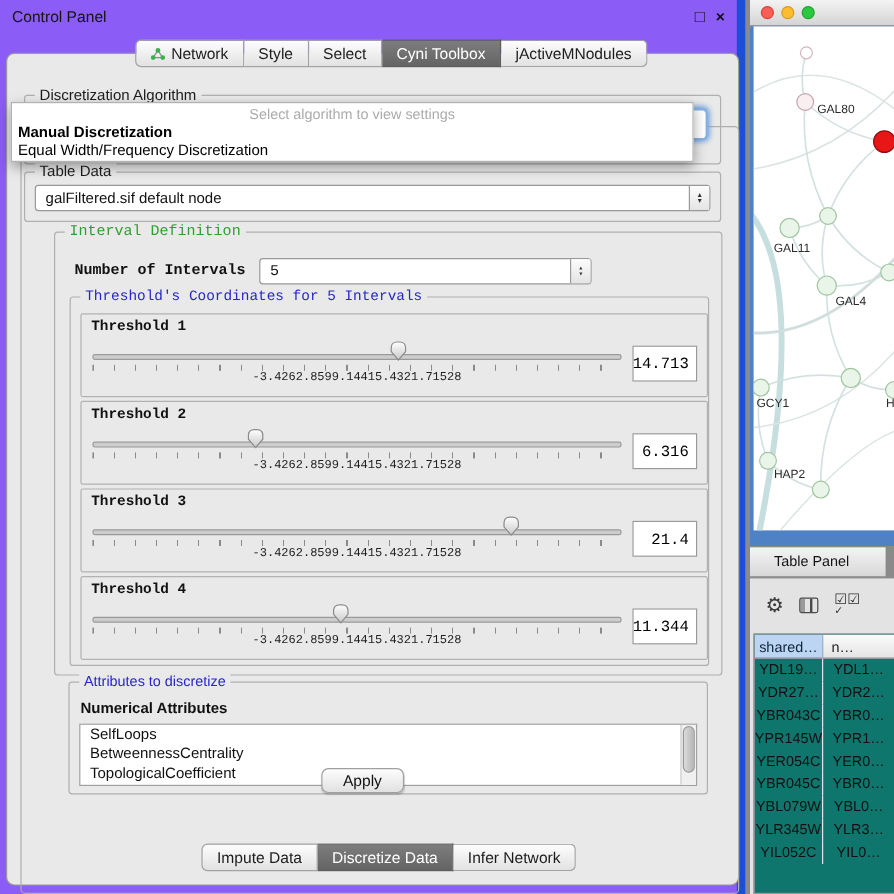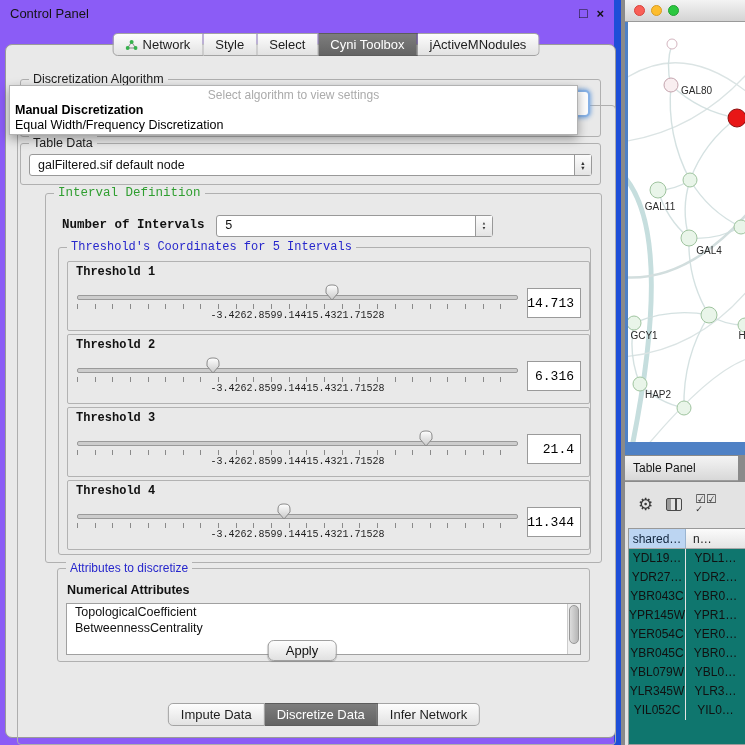--- a/index.html
+++ b/index.html
@@ -115,21 +115,21 @@
   .edge-thick { fill:none; stroke:#c6dede; stroke-width:5; }
   .edge-mid   { fill:none; stroke:#d2dede; stroke-width:2.5; }
   .edge-thin  { fill:none; stroke:#dbe4e4; stroke-width:1.3; }
   .net-edge   { fill:none; stroke:#cfdede; stroke-width:1.4; opacity:.9; }
   .net-label  { font-size:10px; fill:#2a2a2a; font-family:"Liberation Sans",sans-serif; }
 
   
   .table-bar { position:absolute; left:625px; top:455px; width:113px; height:26px;
                background:linear-gradient(#f4f4f4,#d8d8d8); border-top:1px solid #8a8a8a;
                border-bottom:1px solid #9b9b9b; display:flex; align-items:center;
-               padding-left:8px; font-size:12px; color:#141414; }
+               padding-left:20px; font-size:12px; color:#141414; }
   .table-window { position:absolute; left:625px; top:482px; width:120px; height:263px;
                   background:#e3e3e3; }
   .tw-toolbar { height:44px; display:flex; align-items:center; gap:13px; padding-left:13px; }
   .gear { font-size:17px; color:#3a3a3a; line-height:1; cursor:default; }
   .cols-icon { width:16px; height:13px; border:1.5px solid #4a4a4a; border-radius:2px;
                position:relative; background:linear-gradient(to right,#9a9a9a 0 4px,transparent 4px); }
   .cols-icon::after { content:""; position:absolute; left:8px; top:0; bottom:0;
                       width:1.5px; background:#4a4a4a; }
   .check-cluster { position:relative; font-size:12px; color:#333; line-height:10px; }
   .check-cluster .sub { font-size:9px; display:block; }
@@ -330,22 +330,23 @@
           </div>
         </div>
 
       </div>
     </div>
 
     <div class="group attr-group">
       <span class="group-legend legend-blue">Attributes to discretize</span>
       <span class="attr-title">Numerical Attributes</span>
       <div class="attr-list">
+        <div class="attr-item">SelfLoops</div>
+        <div class="attr-item">BetweennessCentrality</div>
         <div class="attr-item">TopologicalCoefficient</div>
-        <div class="attr-item">BetweennessCentrality</div>
         <div class="attr-scrollbar">
           <div class="attr-scroll-thumb"></div>
         </div>
       </div>
     </div>
 
     <button class="apply-btn">Apply</button>
 
     <div class="tab-strip bottom-tabs">
       <div class="tab">

